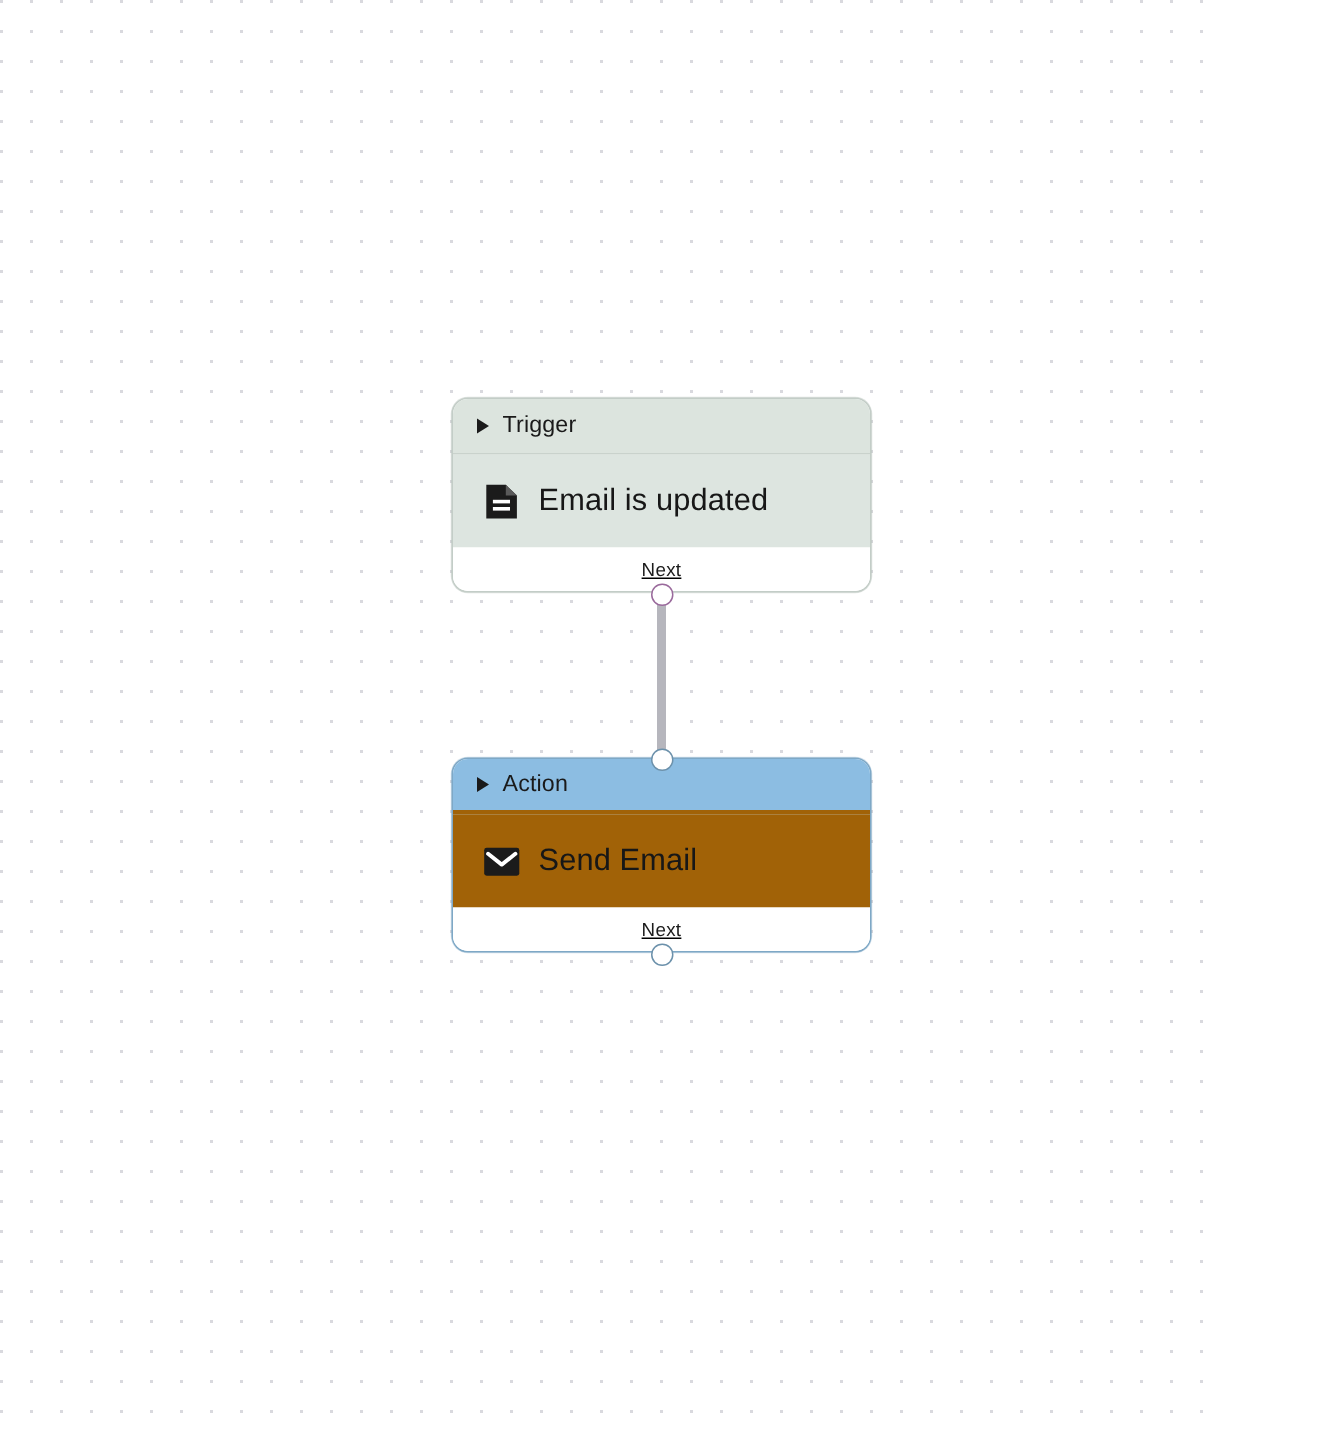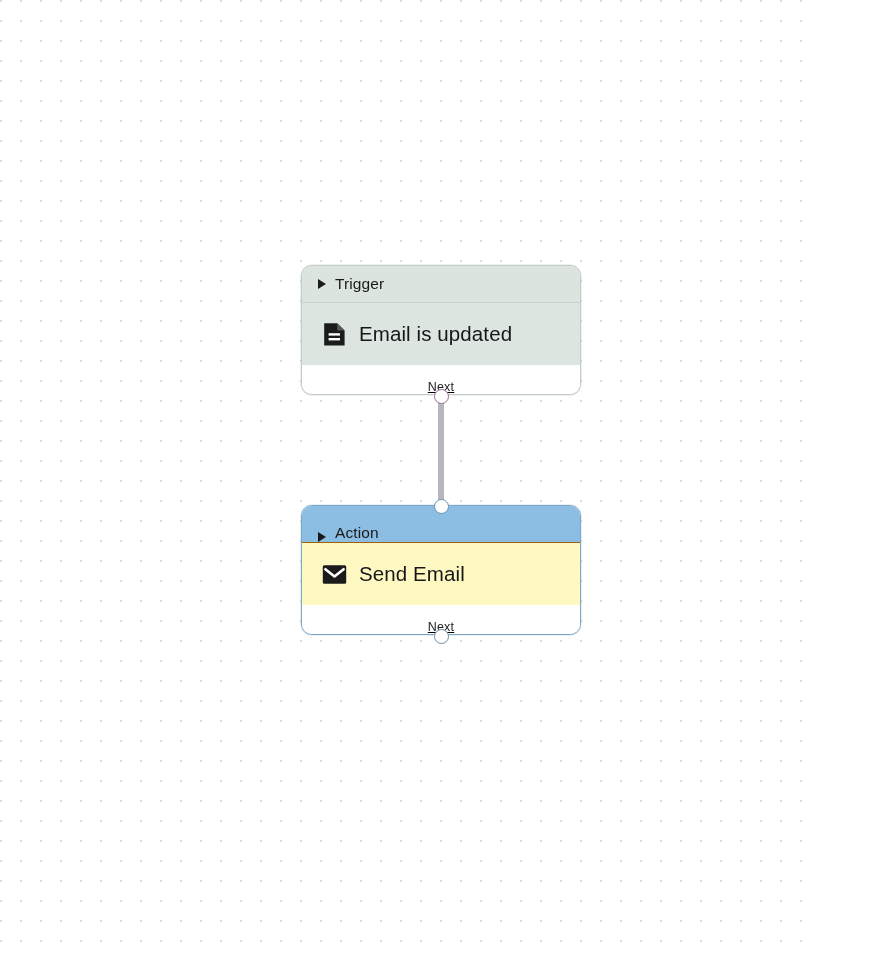--- a/index.html
+++ b/index.html
@@ -80,21 +80,21 @@
     font-size: 20.5px;
     color: #171717;
     letter-spacing: 0.1px;
     line-height: 1;
   }
 
   .node-footer {
     height: 29px;
     background: #ffffff;
     display: flex;
-    align-items: flex-end;
+    align-items: center;
     justify-content: center;
     padding-top: 1px;
     box-sizing: border-box;
     text-decoration: underline;
   }
 
   .node-footer-label {
     font-size: 12.5px;
     color: #1c1c1c;
     letter-spacing: 0.2px;
@@ -117,25 +117,24 @@
 
   
   #node-action {
     left: 301px;
     top: 505px;
     border: 1px solid #7ea8c6;
     box-shadow: 0 0 0 0.5px rgba(125,165,195,0.35);
   }
   #node-action .node-header {
     background: #8cbde2;
-    border-bottom: 1px solid #a16207;
-    align-items: flex-end;
+    border-bottom: 3px solid #a16207;
   }
   #node-action .node-body {
-    background: #fef9c3;
+    background: #a16207;
   }
 
   
   #edge-trigger-action {
     position: absolute;
     left: 438px;
     top: 396px;
     width: 6px;
     height: 110px;
     background: #b6b6bd;

